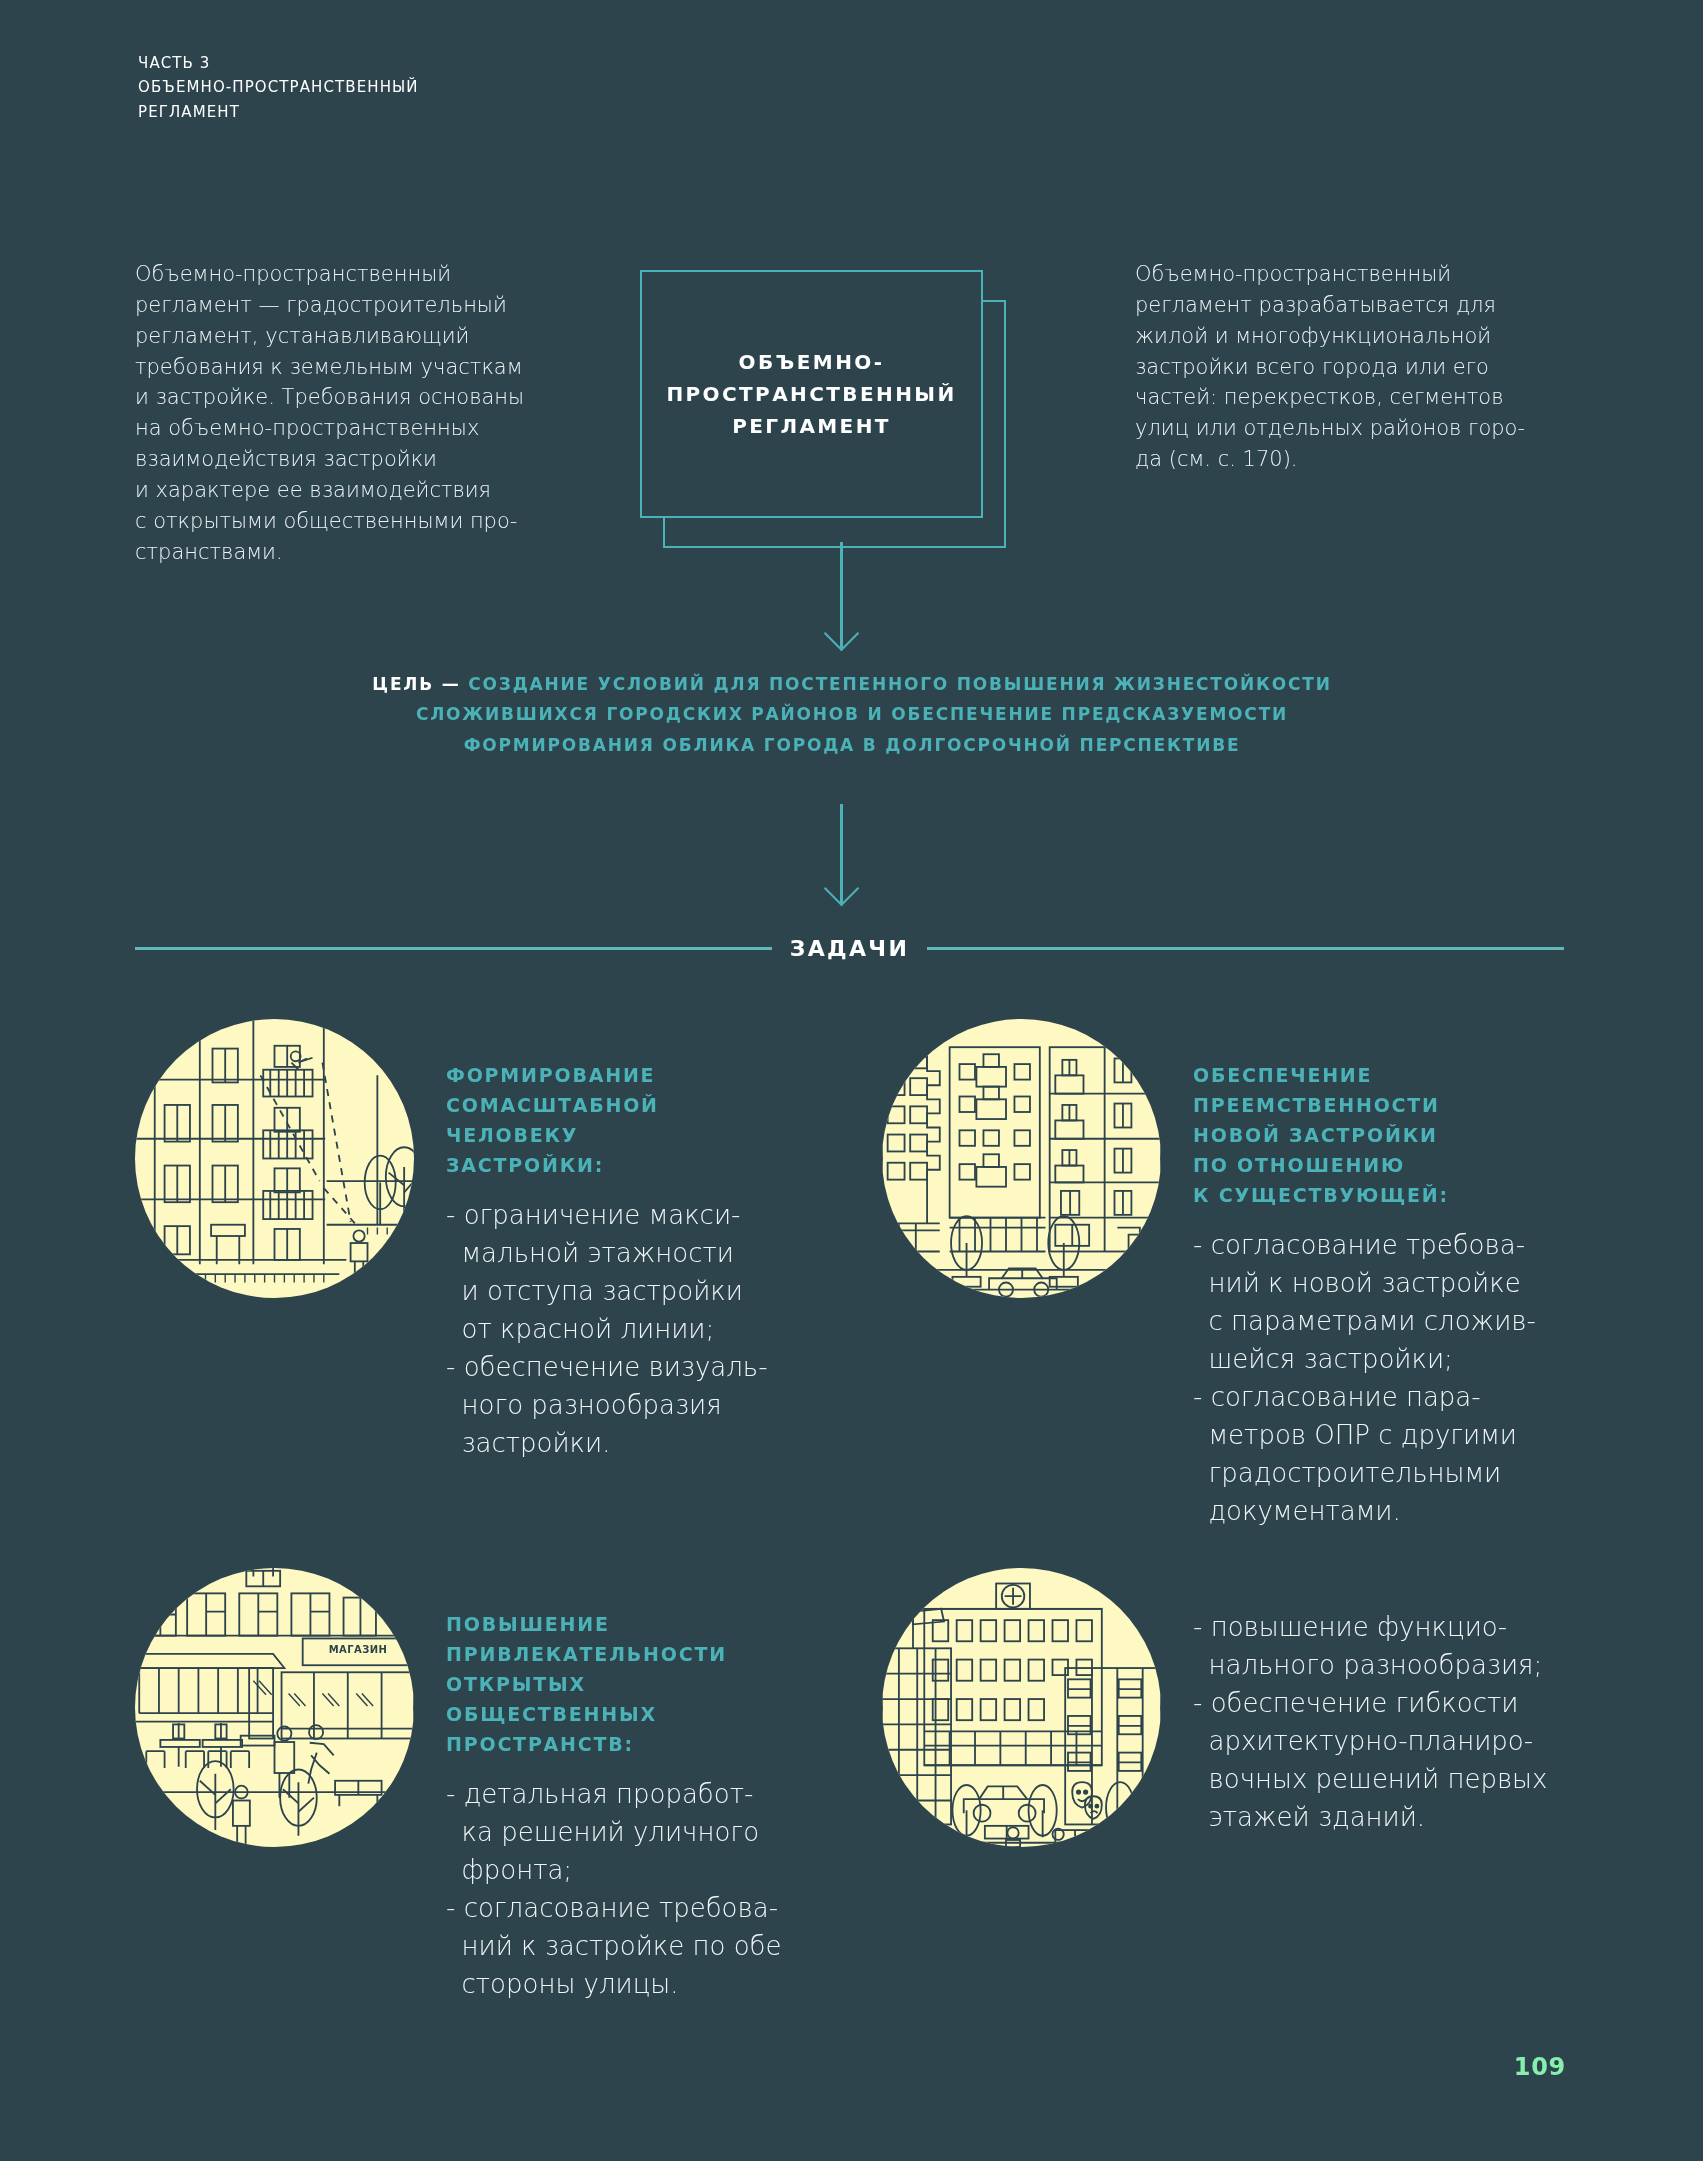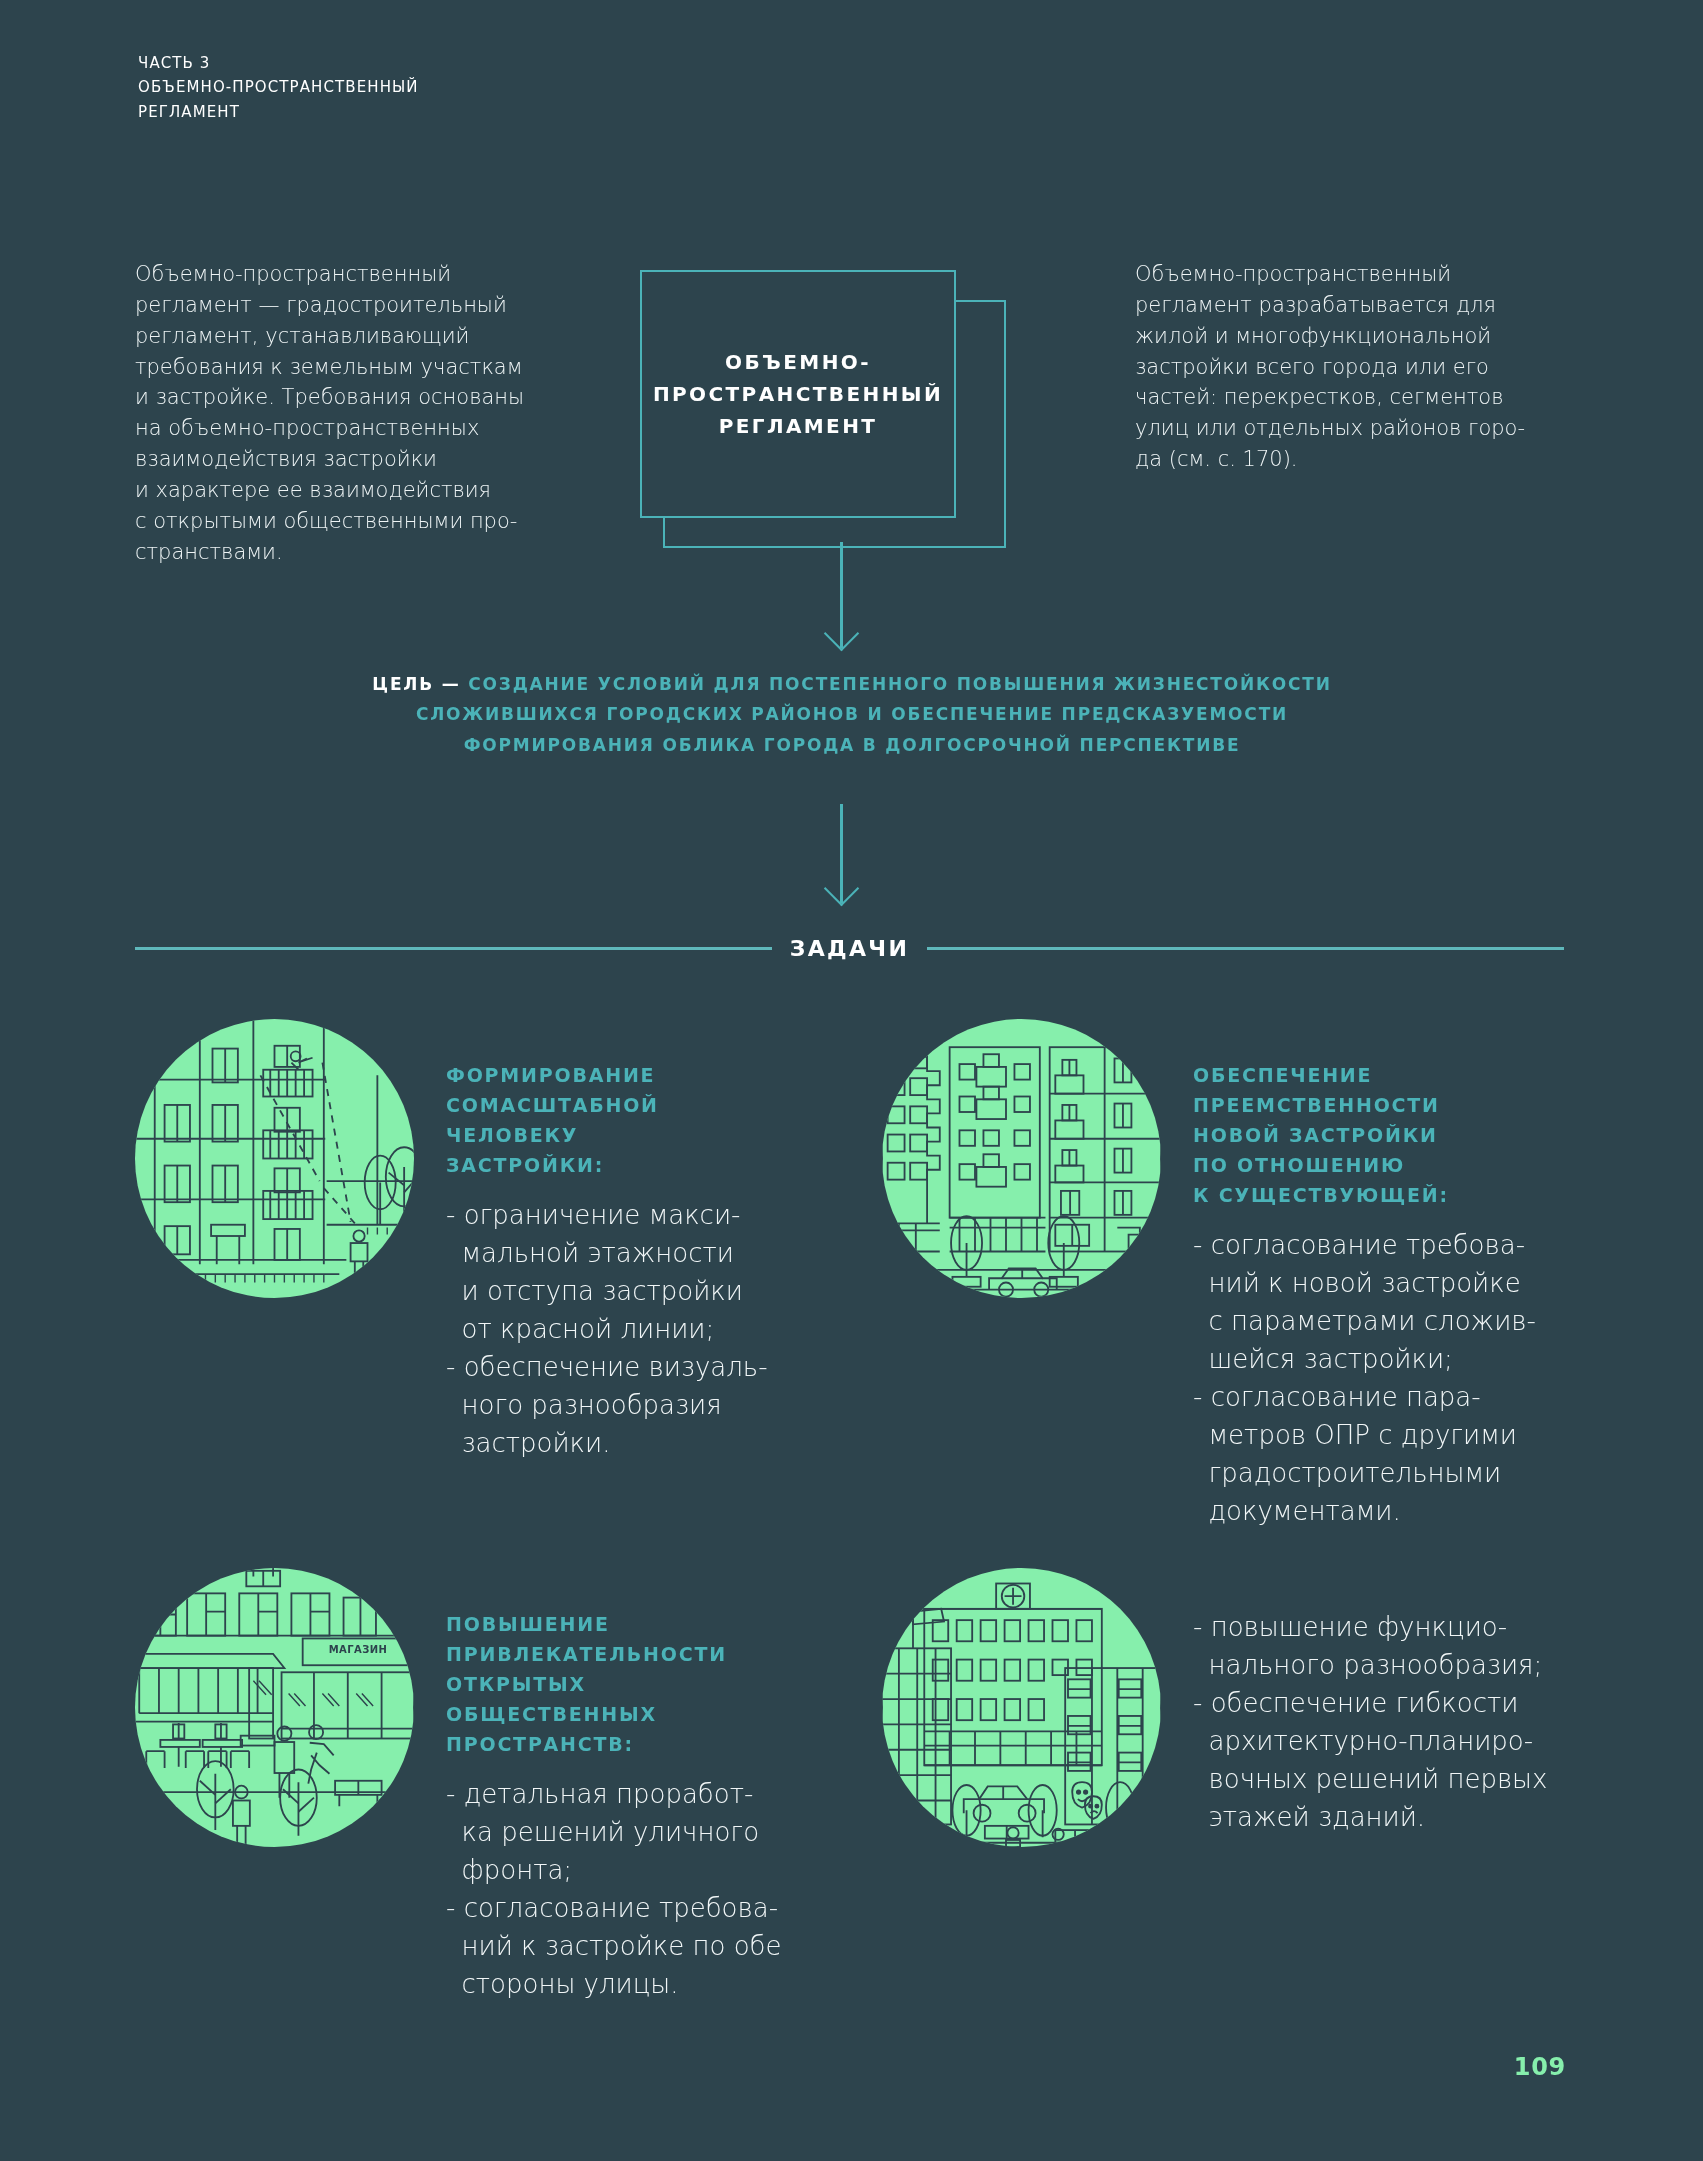--- a/index.html
+++ b/index.html
@@ -31,21 +31,21 @@
   .para.left  { left:135px;  width:450px; }
   .para.right { left:1135px; width:450px; }
 
   
   .boxwrap { position:absolute; left:633px; top:11.3px; width:394px; height:282px; }
   .box-shadow-frame {
     position:absolute; left:30px; top:30px; width:343px; height:248px;
     border:2.1px solid #4bb3b8;
   }
   .box-main {
-    position:absolute; left:7px; top:0px; width:316px; height:248px;
+    position:absolute; left:7px; top:0px; width:343px; height:248px;
     border:2.1px solid #4bb3b8; background:#2d444d;
     display:flex; align-items:center; justify-content:center;
   }
   .box-label {
     text-align:center; font-size:20px; font-weight:700;
     letter-spacing:2.4px; line-height:1.62; text-transform:uppercase;
     color:#ffffff;
   }
   .box-label div { white-space:nowrap; }
 
@@ -92,21 +92,21 @@
   .task {
     position:absolute; width:746px;
     display:flex; align-items:flex-start; gap:32px;
   }
   .task.col-l { left:135px; }
   .task.col-r { left:882px; }
 
   .circle {
     position:relative; flex:0 0 auto;
     width:279px; height:279px; border-radius:50%;
-    background:#86efac; overflow:hidden;
+    background:#fef9c3; overflow:hidden;
   }
   .circle svg { position:absolute; left:0; top:0; }
 
   .task-text { padding-top:41px; width:422px; }
   .task-title {
     font-size:19px; font-weight:700; letter-spacing:1.8px; line-height:1.58;
     text-transform:uppercase; color:#4bb3b8; margin-bottom:17px;
   }
   .task-title div { white-space:nowrap; }
   .bullets { font-size:26px; line-height:1.46; color:#f1f6f7; font-weight:300; }

